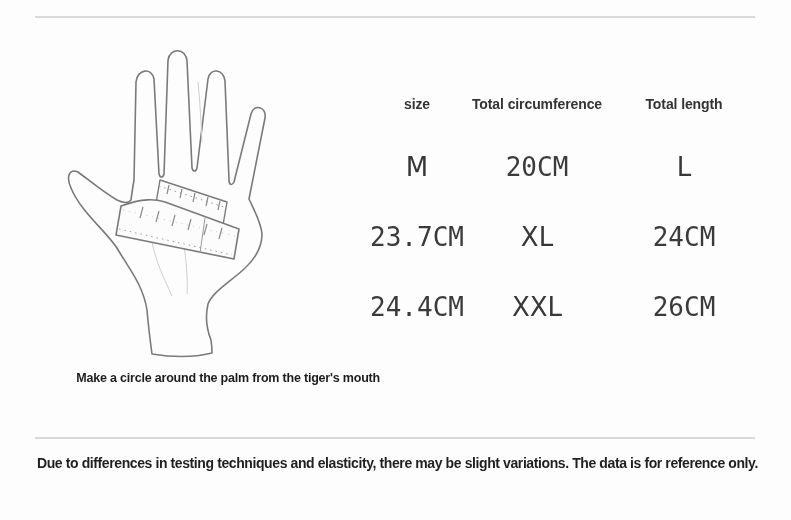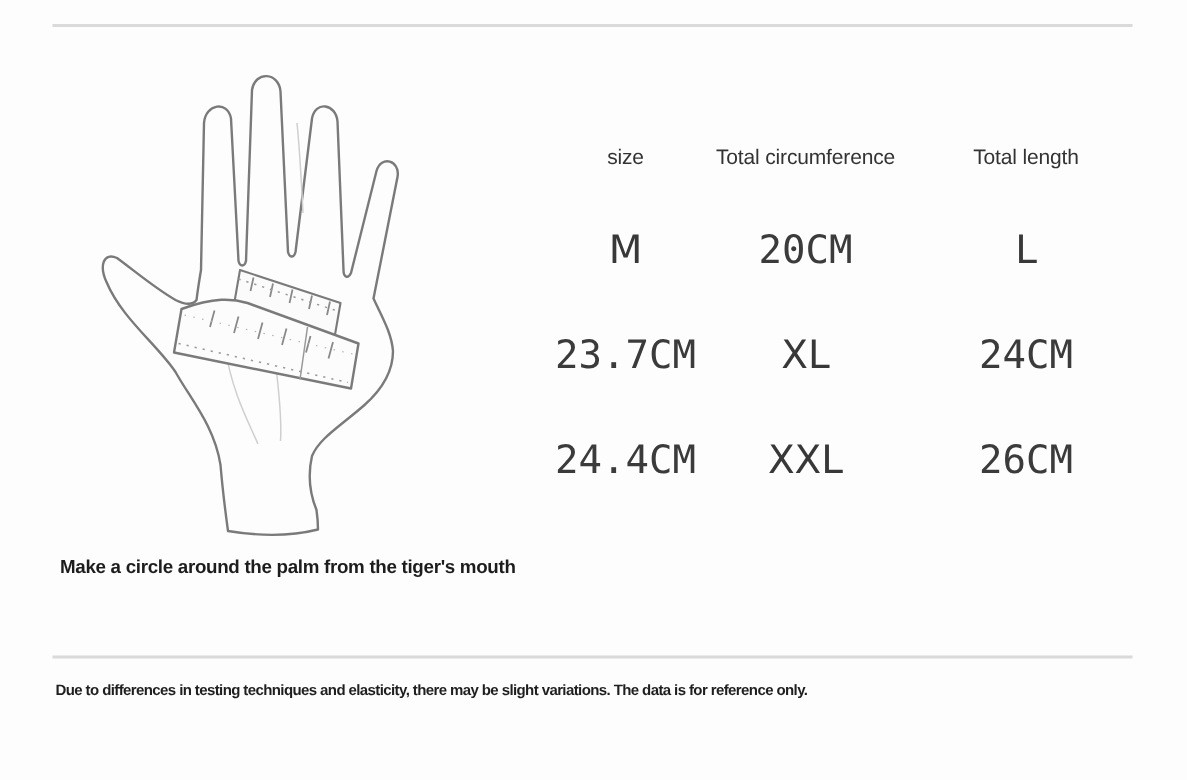--- a/index.html
+++ b/index.html
@@ -12,48 +12,48 @@
   }
   .canvas{position:relative;width:791px;height:520px;background:#fdfdfd;}
 
   .divider{position:absolute;left:35px;width:720px;height:2px;background:#dadada;}
   .divider-top{top:16px;}
   .divider-bottom{top:437px;}
 
   .hand-figure{position:absolute;left:55px;top:22px;width:300px;height:340px;}
   .figure-caption{
     position:absolute;left:40px;top:371px;width:340px;
-    text-align:left;
+    text-align:right;
     font-size:12.5px;font-weight:bold;color:#1d1d1d;
     letter-spacing:-0.2px;
   }
 
   .size-table{
     position:absolute;left:377px;top:76px;
     display:grid;
     grid-template-columns:80px 160px 134px;
     grid-template-rows:56px 70px 70px 70px 70px;
     align-items:center;justify-items:center;
   }
   .th{
-    font-size:14px;color:#333;font-weight:normal;
+    font-size:14px;color:#333;font-weight:bold;
     letter-spacing:-0.1px;white-space:nowrap;
   }
   .cell-size{
     font-family:"DejaVu Sans",sans-serif;
     font-size:26px;color:#383838;
   }
   .cell-val{
     font-family:"DejaVu Sans Mono",monospace;
     font-size:26px;color:#3b3b3b;white-space:nowrap;text-align:center;
   }
 
   .footnote{
     position:absolute;left:37px;top:455px;width:740px;
-    font-size:10px;font-weight:600;color:#1f1f1f;
+    font-size:14px;font-weight:600;color:#1f1f1f;
     letter-spacing:-0.4px;white-space:nowrap;
   }
 </style>
 </head>
 <body>
 
 <div class="canvas">
 
   <div class="divider divider-top"></div>
 

